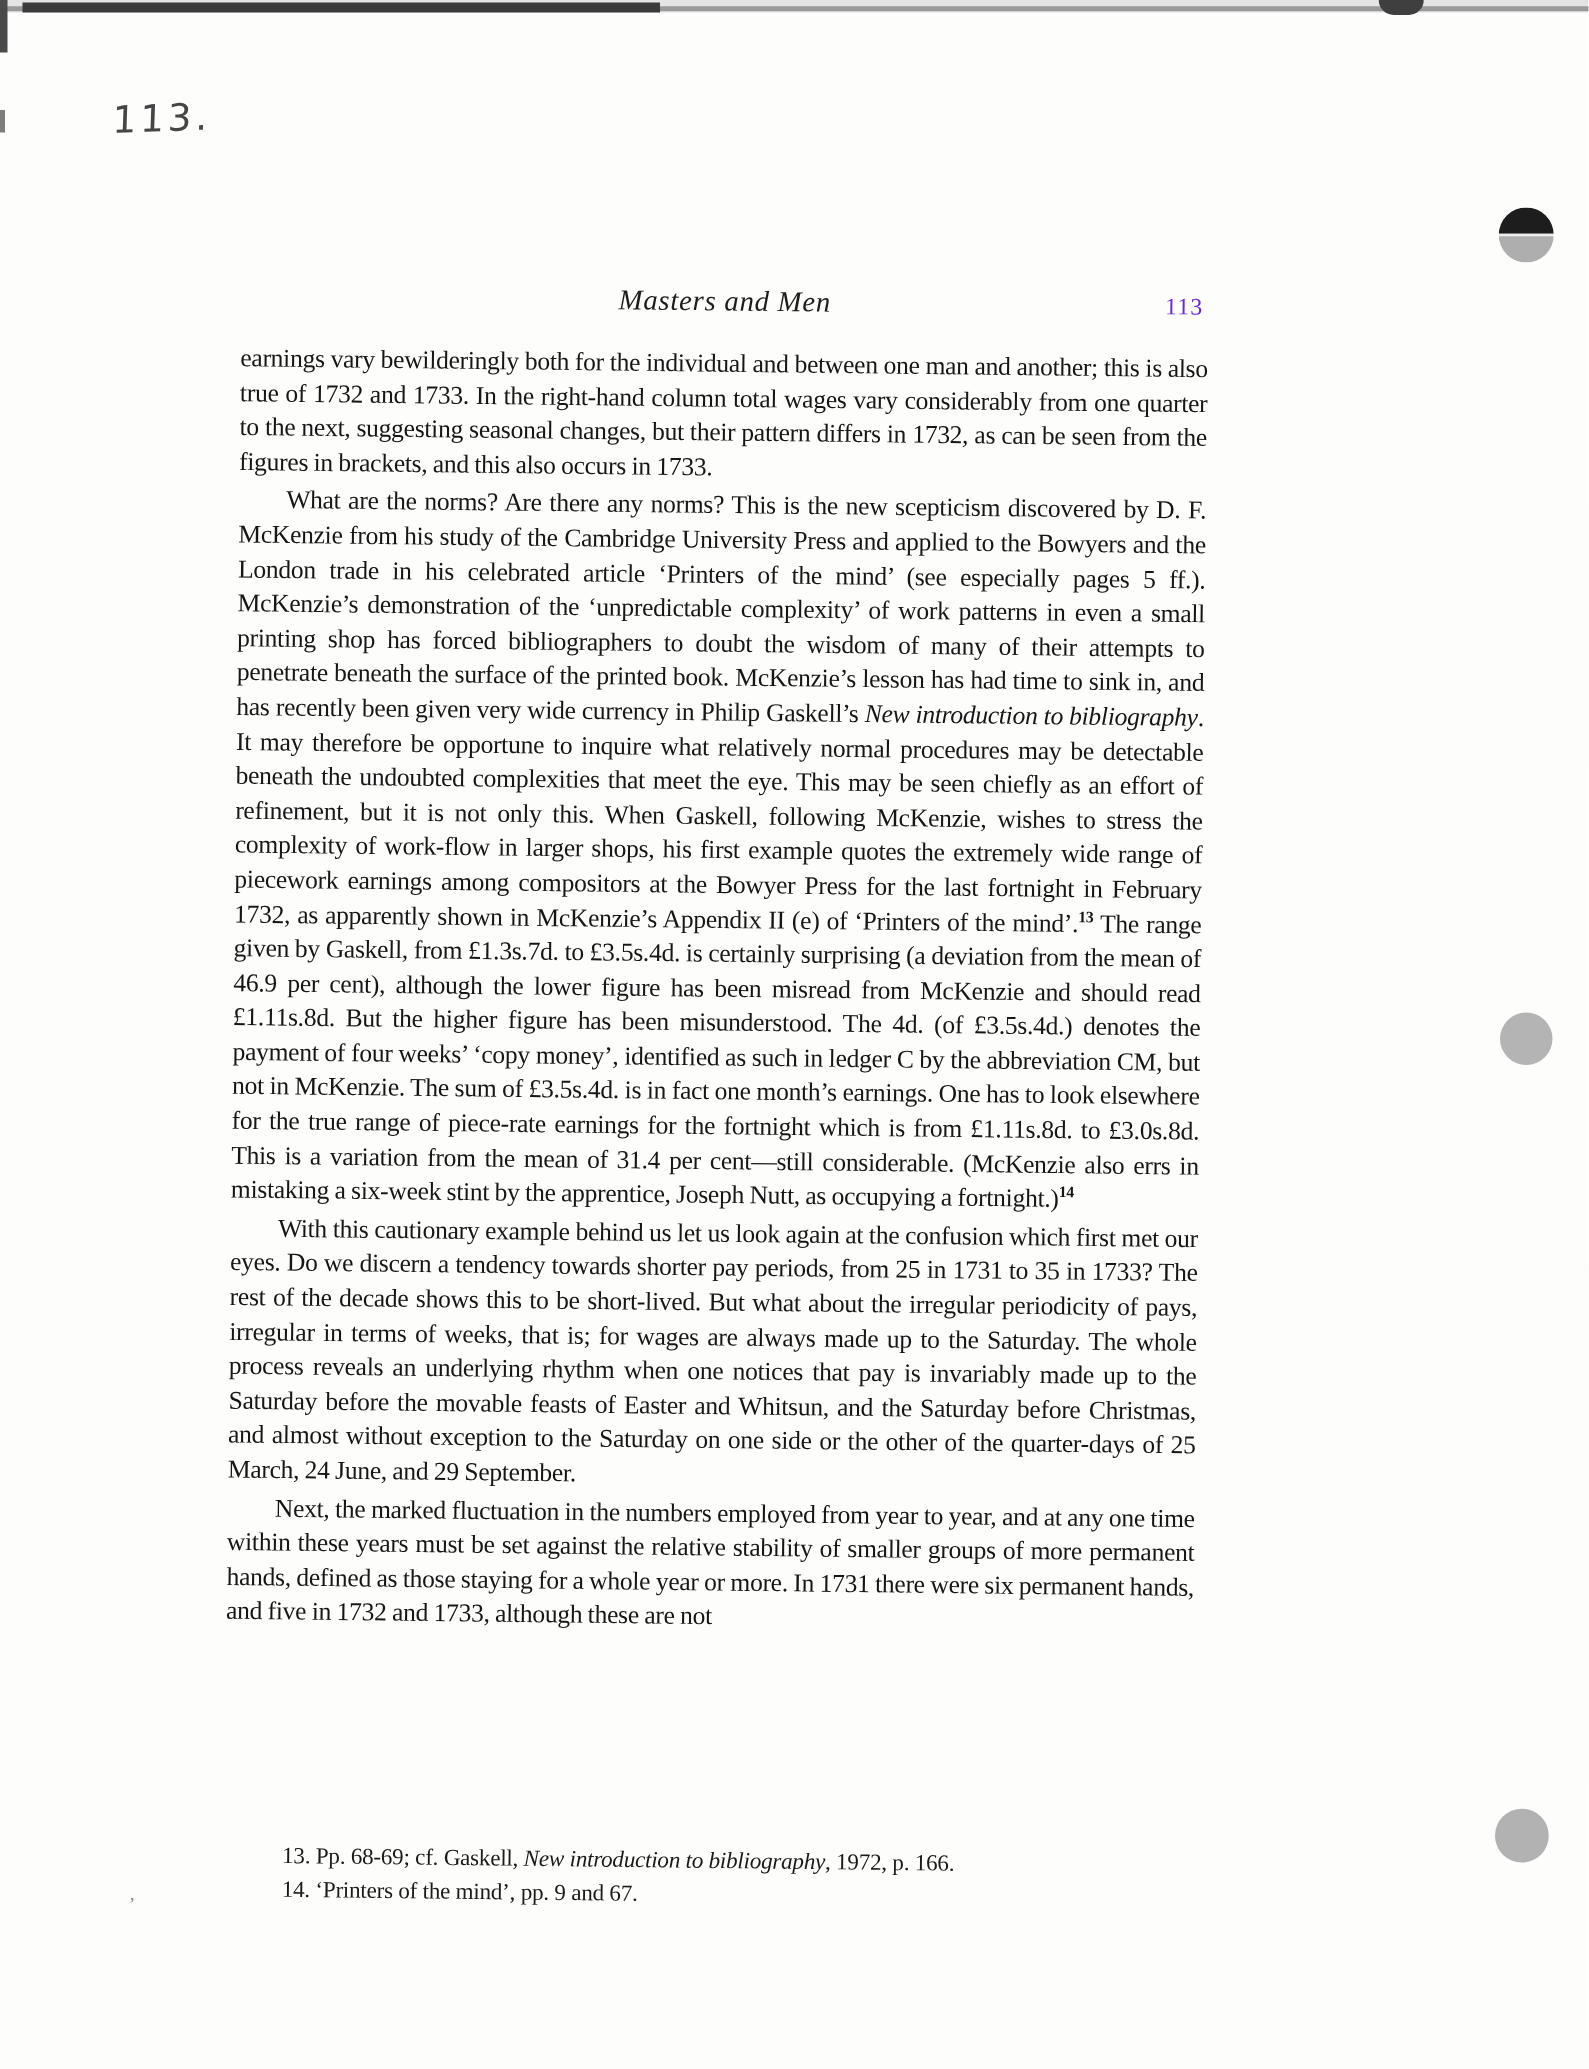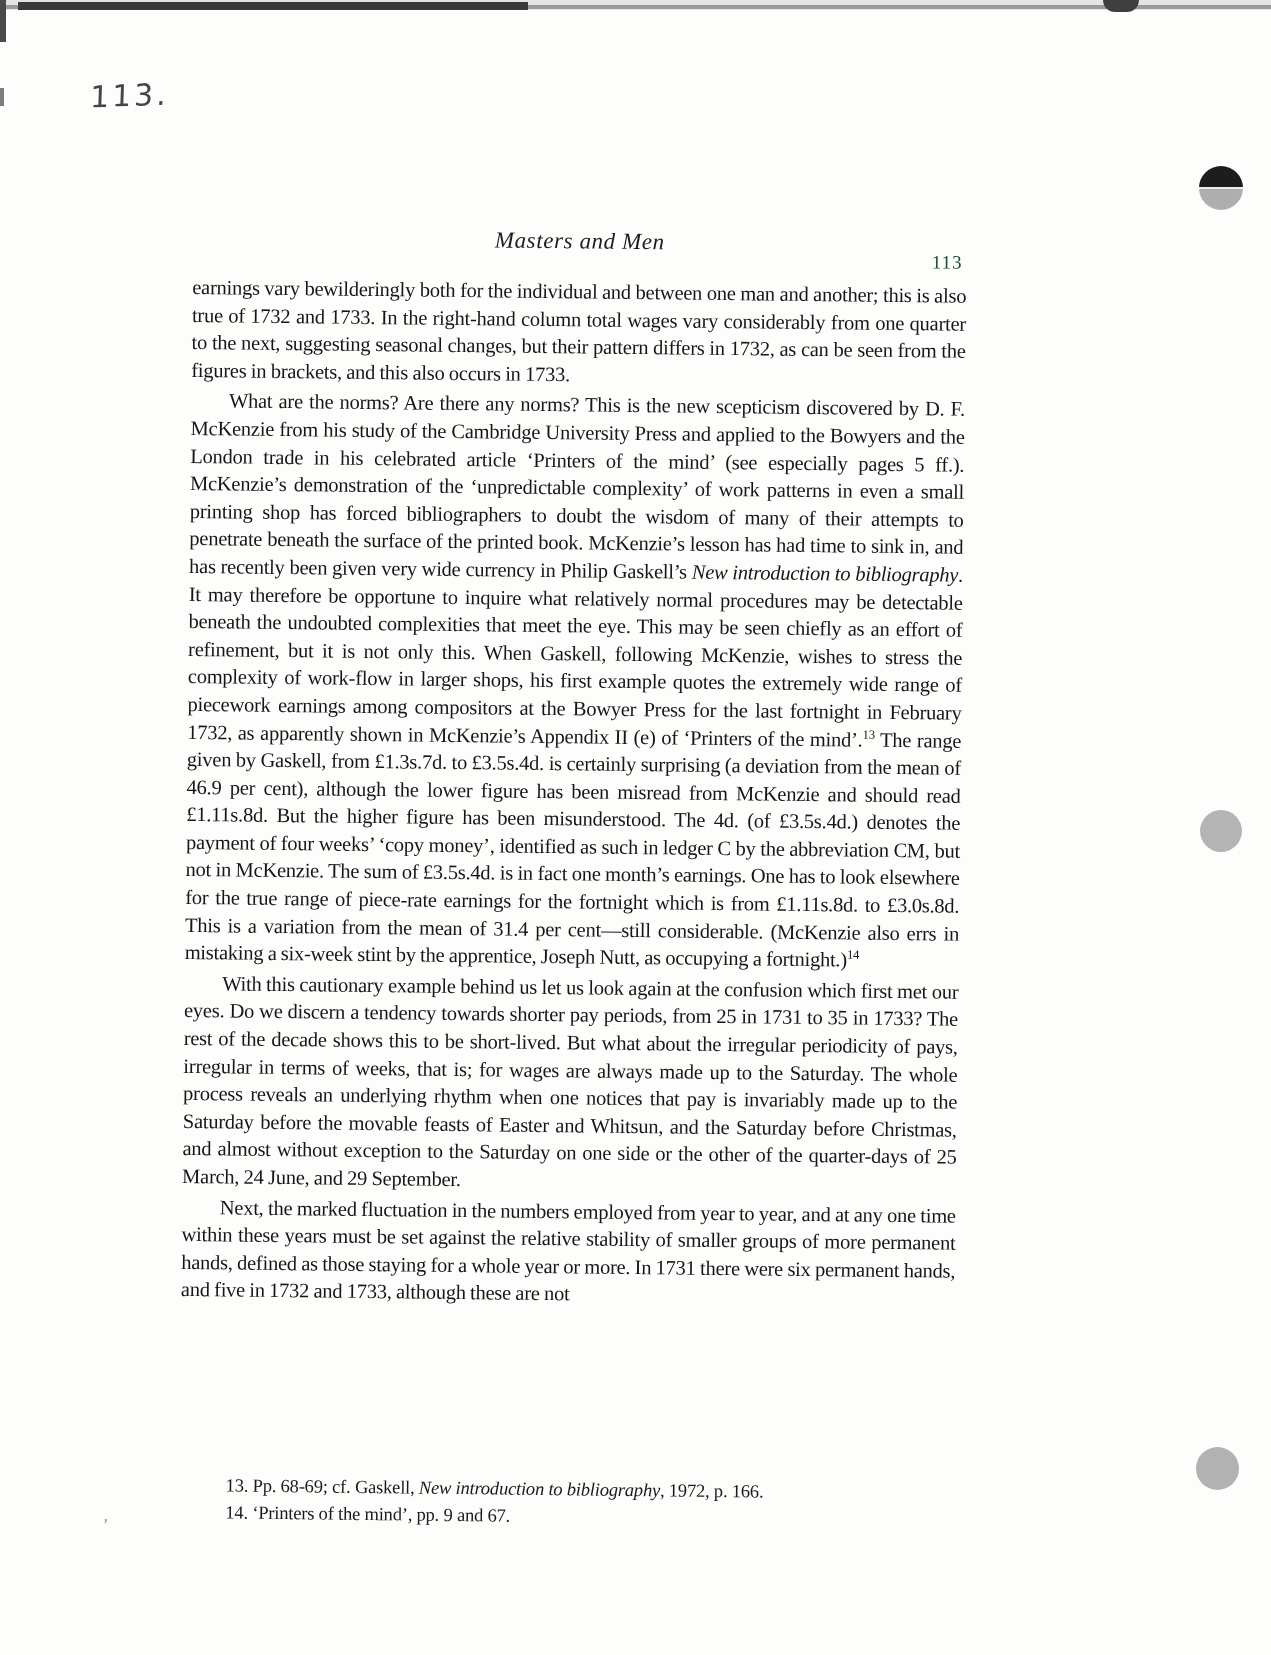--- a/index.html
+++ b/index.html
@@ -95,42 +95,43 @@
     position: absolute;
     left: 0; right: 0;
     text-align: center;
     font-style: italic;
     font-size: 23px;
     letter-spacing: 0.6px;
     color: #1d1d1d;
   }
   .page-number {
     position: absolute;
-    right: 4px; top: 19px;
+    right: 4px; top: 3px;
     font-size: 19px;
     letter-spacing: 1px;
-    color: #14532d;
+    color: #6d28d9;
   }
   .body-text {
     font-size: 20.5px;
     line-height: 27.6px;
     text-align: justify;
     letter-spacing: -0.25px;
     word-spacing: -0.5px;
   }
   .body-text p {
     margin: 0 0 3px 0;
   }
   .body-text p.indent {
     text-indent: 38px;
   }
   sup {
     font-size: 0.62em;
     line-height: 0;
     vertical-align: super;
+    font-weight: bold;
   }
   .footnotes {
     position: absolute;
     left: 47px; top: 1248px;
     width: 700px;
     font-size: 18.5px;
     line-height: 27px;
     letter-spacing: -0.2px;
     color: #1a1a1a;
   }

